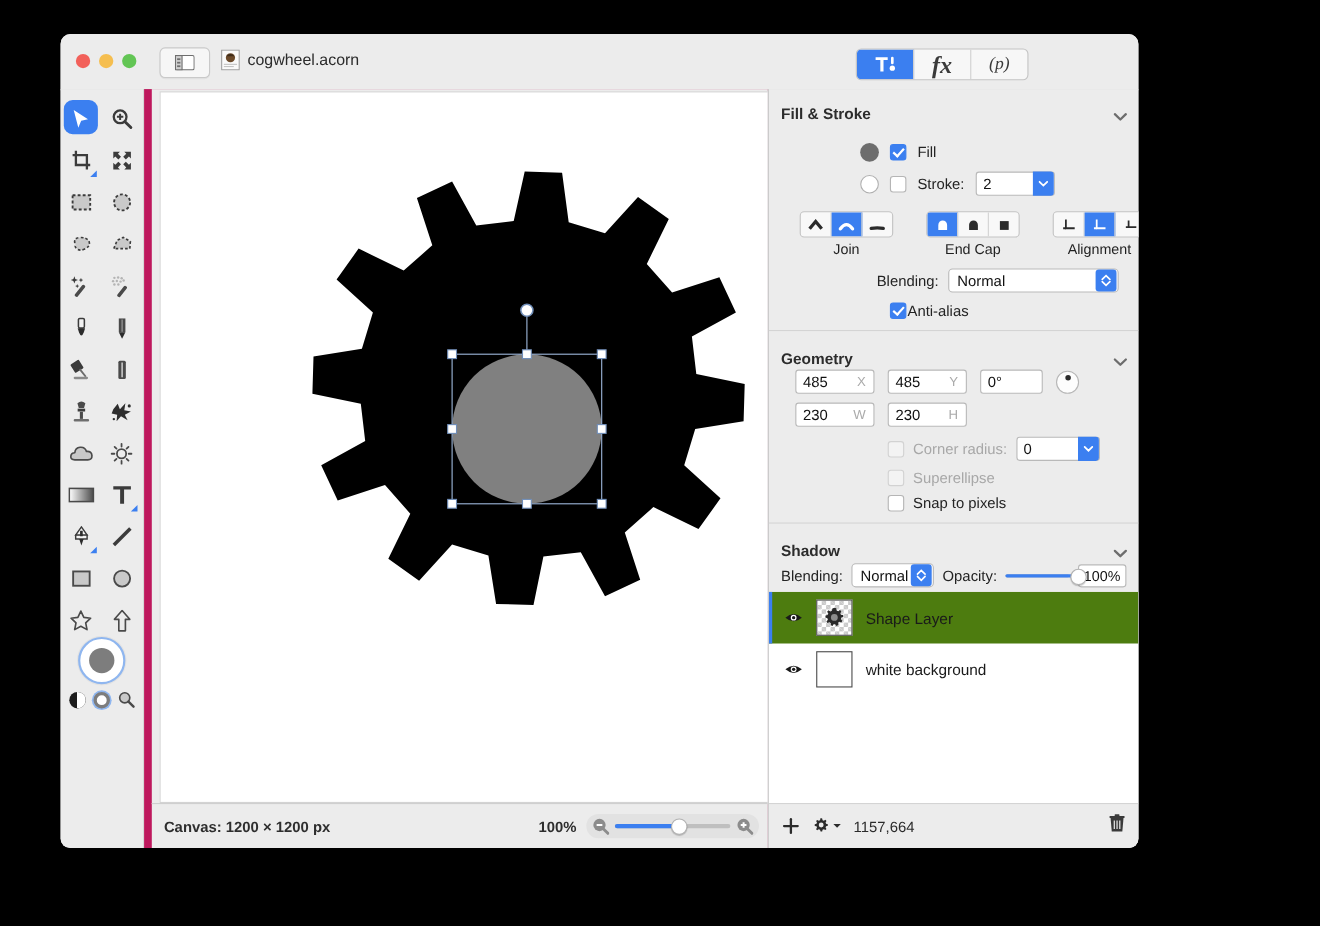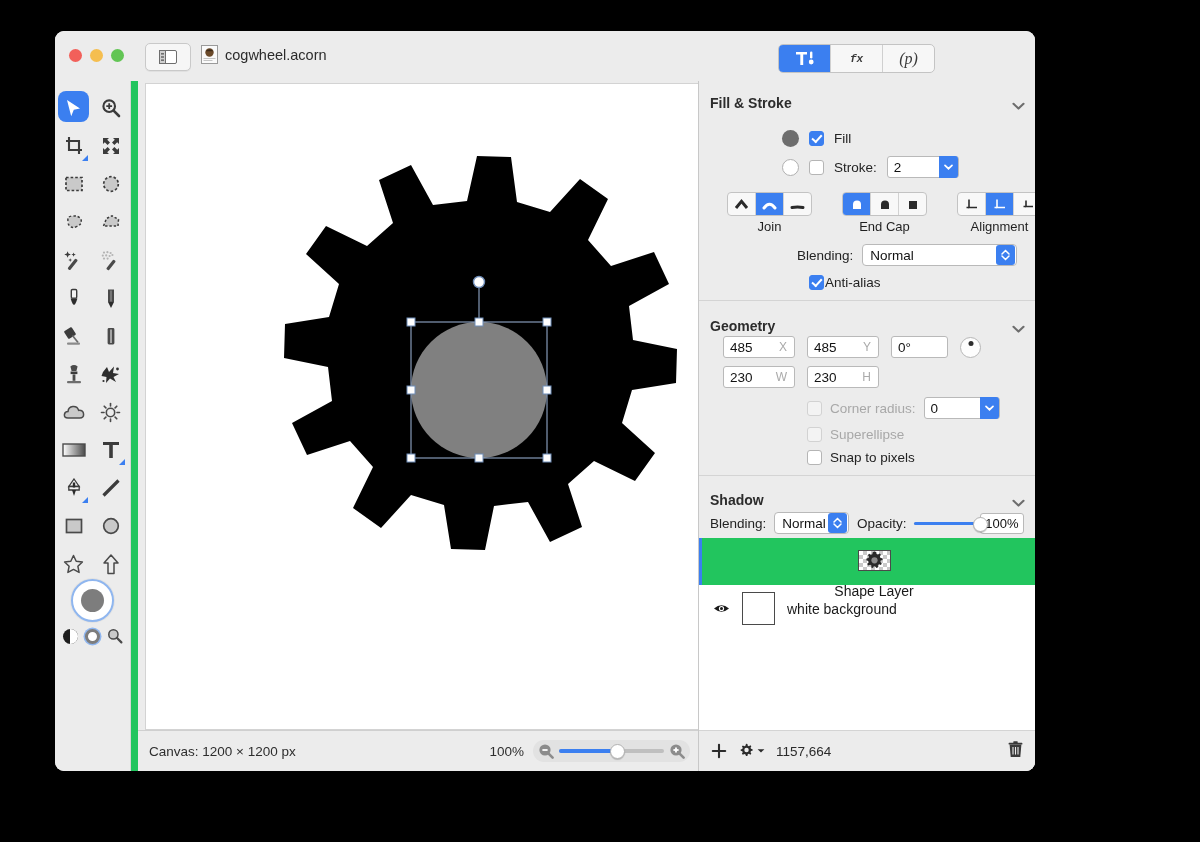--- a/index.html
+++ b/index.html
@@ -25,21 +25,21 @@
   }
   .doc-area{position:absolute;left:146px;top:14px;display:flex;align-items:center;gap:7px;}
   .doc-title{font-size:14.5px;color:#2b2b2b;}
   .tool-seg{
     position:absolute;right:100px;top:13px;height:27px;display:flex;
     border:1px solid #c4c4c4;border-radius:5px;overflow:hidden;background:#f7f7f7;
   }
   .seg{width:51px;display:flex;align-items:center;justify-content:center;border-right:1px solid #d0d0d0;font-size:15px;color:#3a3a3a;}
   .seg:last-child{border-right:none;}
   .seg.active{background:#3b7ff0;color:#fff;}
-  .seg-fx{font-family:Liberation Mono, monospace;font-style:italic;font-weight:bold;font-size:11px;}
+  .seg-fx{font-family:Liberation Serif, serif;font-style:italic;font-weight:bold;font-size:22px;}
   .seg-p{font-family:"Liberation Serif",serif;font-style:italic;font-size:16px;}
 
   
   .body{position:absolute;top:50px;left:0;right:0;bottom:0;display:flex;}
 
   
   .tools{width:75px;background:#ececec;border-right:1px solid #d6d6d6;position:relative;}
   .tool-grid{display:flex;flex-wrap:wrap;padding-top:8px;}
   .tool{width:37px;height:38px;display:flex;align-items:center;justify-content:center;position:relative;}
   .tool .sel{position:absolute;left:3px;top:2px;width:31px;height:31px;background:#3b7ff0;border-radius:8px;}
@@ -48,21 +48,21 @@
 
   .colorwell{position:absolute;left:0;right:0;top:498px;display:flex;flex-direction:column;align-items:center;}
   .cw-ring{width:39px;height:39px;border-radius:50%;border:2px solid #8fb6ef;background:#fff;display:flex;align-items:center;justify-content:center;box-shadow:0 0 0 1px #e2e2e2;}
   .cw-fill{width:23px;height:23px;border-radius:50%;background:#7d7d7d;}
   .cw-row{display:flex;align-items:center;gap:7px;margin-top:6px;}
   .cw-yin{width:15px;height:15px;border-radius:50%;background:#1d1d1d;position:relative;overflow:hidden;}
   .cw-yin:after{content:"";position:absolute;right:0;top:0;width:7.5px;height:15px;background:#fff;}
   .cw-small{width:15px;height:15px;border-radius:50%;background:#fff;border:3px solid #7d7d7d;box-shadow:0 0 0 1.5px #8fb6ef;box-sizing:border-box;}
 
   
-  .canvas-pane{flex:1;background:#22c55e;position:relative;display:flex;flex-direction:column;}
+  .canvas-pane{flex:1;background:#be185d;position:relative;display:flex;flex-direction:column;font-weight:bold;}
   .canvas-scroll{position:absolute;left:7px;right:0;top:0;bottom:40px;background:#ececec;overflow:hidden;}
   .canvas-sheet{
     position:absolute;left:7px;top:2px;width:668px;height:645px;background:#fff;
     border:1px solid #d3d3d3;box-shadow:1px 1px 0 rgba(0,0,0,.07);
   }
   .canvas-art{position:absolute;left:0;top:0;}
   .statusbar{
     position:absolute;left:7px;right:0;bottom:0;height:40px;background:#ececec;
     border-top:1px solid #cfcfcf;display:flex;align-items:center;
   }
@@ -112,21 +112,21 @@
 
   
   .layer-bar{height:30px;display:flex;align-items:center;padding:0 11px;gap:8px;}
   .opa-track{position:relative;width:68px;height:3px;background:#c2c2c2;border-radius:2px;}
   .opa-fill{position:absolute;left:0;top:0;height:3px;width:68px;background:#3b7ff0;border-radius:2px;}
   .opa-knob{position:absolute;left:59px;top:-5px;width:13px;height:13px;border-radius:50%;background:#fff;border:1px solid #b3b3b3;box-shadow:0 1px 1px rgba(0,0,0,.2);}
   .opa-field{width:52px;height:21px;background:#fff;border:1px solid #b9b9b9;border-radius:3px;display:flex;align-items:center;justify-content:center;font-size:13px;color:#111;box-sizing:border-box;}
 
   .layers{flex:1;background:#fff;overflow:hidden;}
   .layer-row{height:47px;display:flex;align-items:center;padding-left:14px;gap:12px;position:relative;}
-  .layer-row.sel{background:#22c55e;flex-direction:column;}
+  .layer-row.sel{background:#4d7c0f;}
   .layer-row.sel:before{content:"";position:absolute;left:0;top:0;bottom:0;width:3px;background:#3b7ff0;}
   .thumb{width:33px;height:33px;border:1px solid #4a4a4a;box-sizing:border-box;display:flex;align-items:center;justify-content:center;background:#fff;}
   .thumb.checker{
     background-image:
       linear-gradient(45deg,#c9c9c9 25%,transparent 25%,transparent 75%,#c9c9c9 75%),
       linear-gradient(45deg,#c9c9c9 25%,transparent 25%,transparent 75%,#c9c9c9 75%);
     background-size:8px 8px;background-position:0 0,4px 4px;background-color:#fff;
   }
   .layer-name{font-size:14px;color:#1a1a1a;}
 

